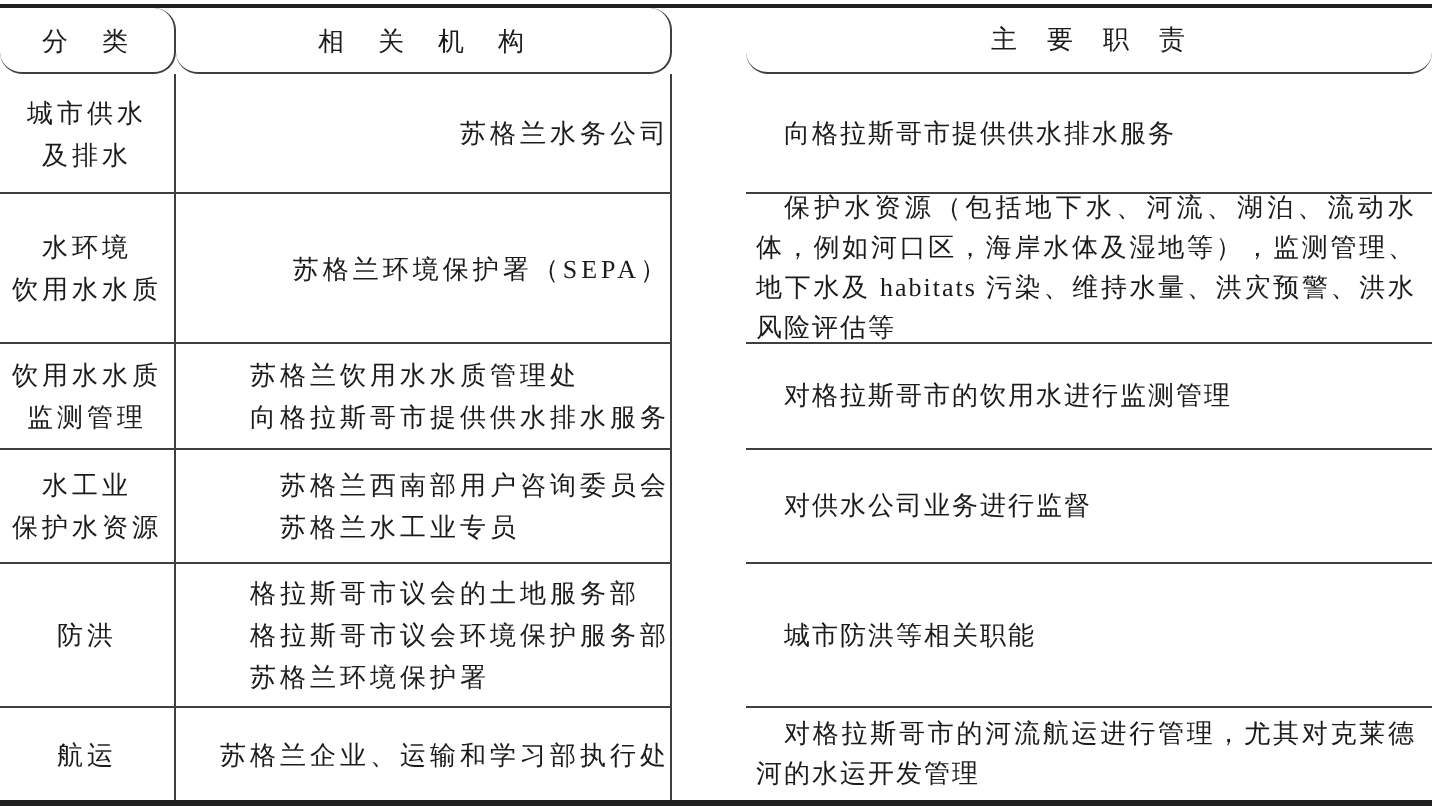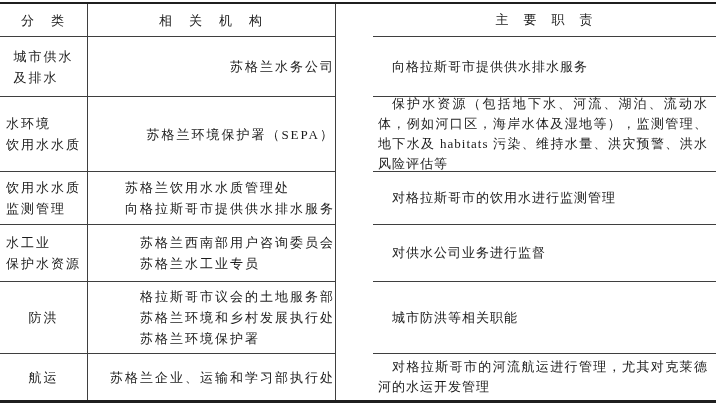--- a/index.html
+++ b/index.html
@@ -31,34 +31,35 @@
     display:flex;
     align-items:center;
     font-size:13px;
     letter-spacing:2px;
     line-height:21px;
     overflow:hidden;
   }
   .row:last-child .cell{border-bottom:none;}
   .cell.c-cat,.cell.c-inst{border-right:1px solid var(--line);justify-content:flex-end;}
   .cell.c-cat{justify-content:center;}
-  .cell.c-cat .txt{white-space:pre-line;text-align:left;}
+  .cell.c-cat .txt{white-space:pre-line;text-align:center;}
   .cell.c-inst{padding-left:13px;}
   .cell.c-inst .txt{white-space:pre-line;text-align:left;}
   .cell.c-duty{padding:4px 8px 4px 5px;margin-left:37px;}
   .cell.c-duty .txt{
     letter-spacing:1px;
     line-height:20px;
     text-indent:14px;
     text-align:justify;
     width:100%;
   }
   .cell.head{
     justify-content:center;
     padding:0;
+    border-radius:11px;
   }
   .cell.head .txt{text-align:center;text-indent:0;white-space:normal;}
 </style>
 </head>
 <body>
 
 <div class="doc-table">
 
   <div class="row">
     <div class="cell c-cat head">
@@ -125,21 +126,21 @@
       <p class="txt">对供水公司业务进行监督</p>
     </div>
   </div>
 
   <div class="row">
     <div class="cell c-cat">
       <span class="txt">防洪</span>
     </div>
     <div class="cell c-inst">
       <span class="txt">格拉斯哥市议会的土地服务部
-苏格兰环境和乡村发展执行处
+格拉斯哥市议会环境保护服务部
 苏格兰环境保护署</span>
     </div>
     <div class="cell c-duty">
       <p class="txt">城市防洪等相关职能</p>
     </div>
   </div>
 
   <div class="row">
     <div class="cell c-cat">
       <span class="txt">航运</span>

